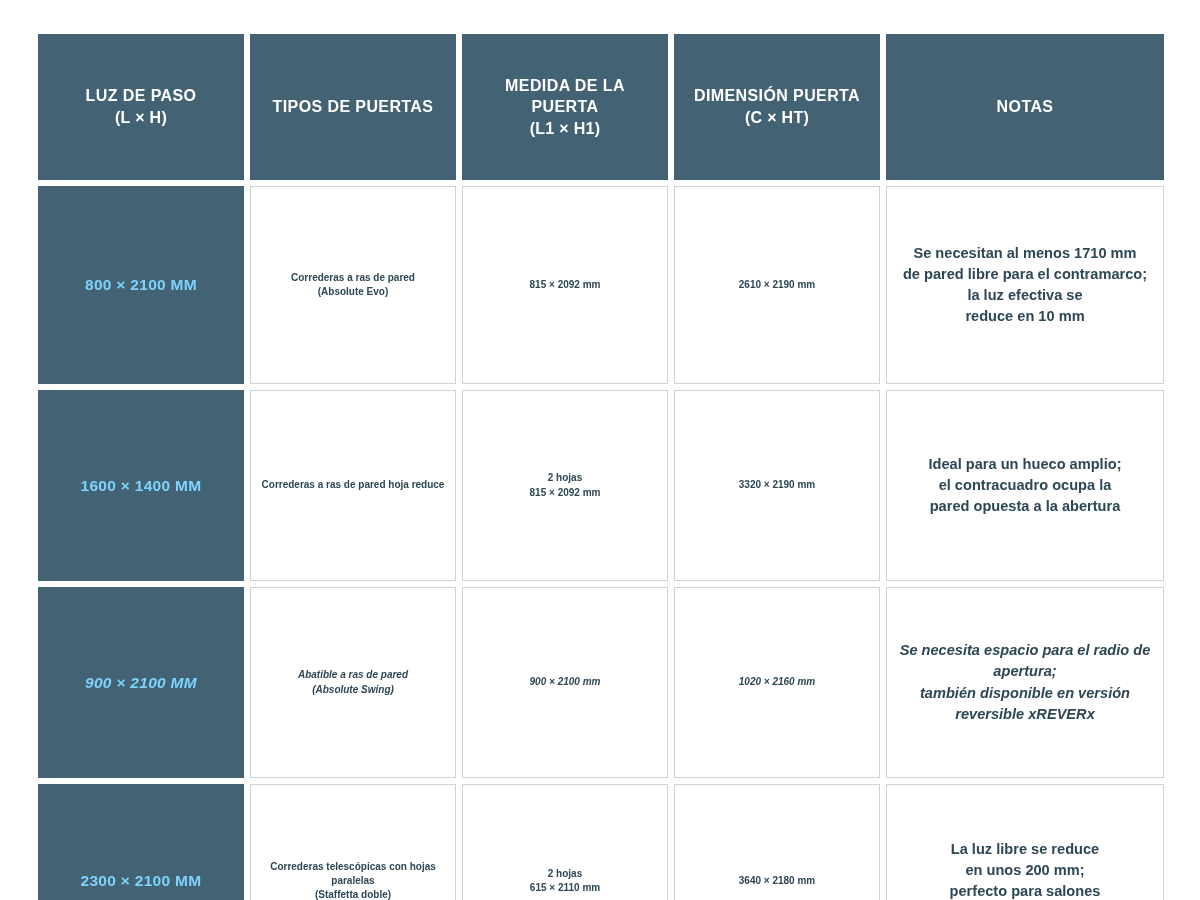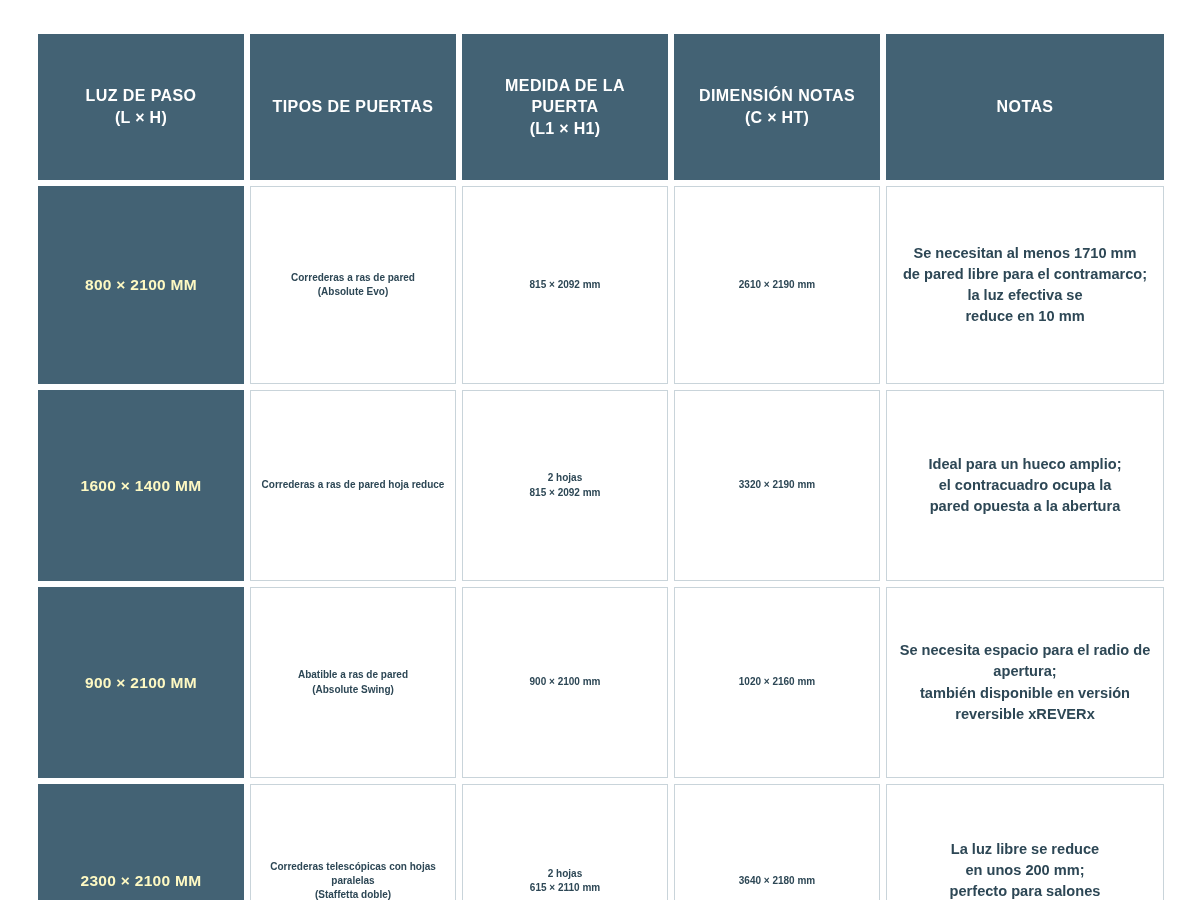--- a/index.html
+++ b/index.html
@@ -50,21 +50,21 @@
     border: none;
   }
   th.head-cell .sub {
     display: block;
     font-weight: bold;
     font-size: 16px;
     letter-spacing: 0.3px;
   }
   td.key-cell {
     background: #436274;
-    color: #fef9c3;
+    color: #7dd3fc;
     font-weight: bold;
     font-size: 15.5px;
     letter-spacing: 0.3px;
     text-align: center;
     vertical-align: middle;
     padding: 10px 8px;
     border: none;
   }
   td.body-cell {
     background: #ffffff;
@@ -76,21 +76,21 @@
     text-align: center;
     vertical-align: middle;
     padding: 12px 10px;
   }
   td.notes-cell {
     font-size: 14.6px;
     line-height: 1.45;
   }
   tr.row-0 td, tr.row-0 th { height: 172px; }
   tr.row-1 td { height: 165px; }
-  tr.row-2 td { height: 165px; }
+  tr.row-2 td { height: 165px; font-style: italic; }
   tr.row-3 td { height: 168px; }
 </style>
 </head>
 <body>
 
 <div class="sheet">
   <table class="spec-table">
     <colgroup>
       <col class="c0">
         <col class="c1">
@@ -105,21 +105,21 @@
           <span class="sub">(L × H)</span>
         </th>
         <th class="head-cell">
           <span>TIPOS DE PUERTAS</span>
         </th>
         <th class="head-cell">
           <span>MEDIDA DE LA PUERTA</span>
           <span class="sub">(L1 × H1)</span>
         </th>
         <th class="head-cell">
-          <span>DIMENSIÓN NOTAS</span>
+          <span>DIMENSIÓN PUERTA</span>
           <span class="sub">(C × HT)</span>
         </th>
         <th class="head-cell">
           <span>NOTAS</span>
         </th>
       </tr>
     </thead>
     <tbody>
       <tr class="row-0">
         <td class="key-cell">800 × 2100 MM</td>

